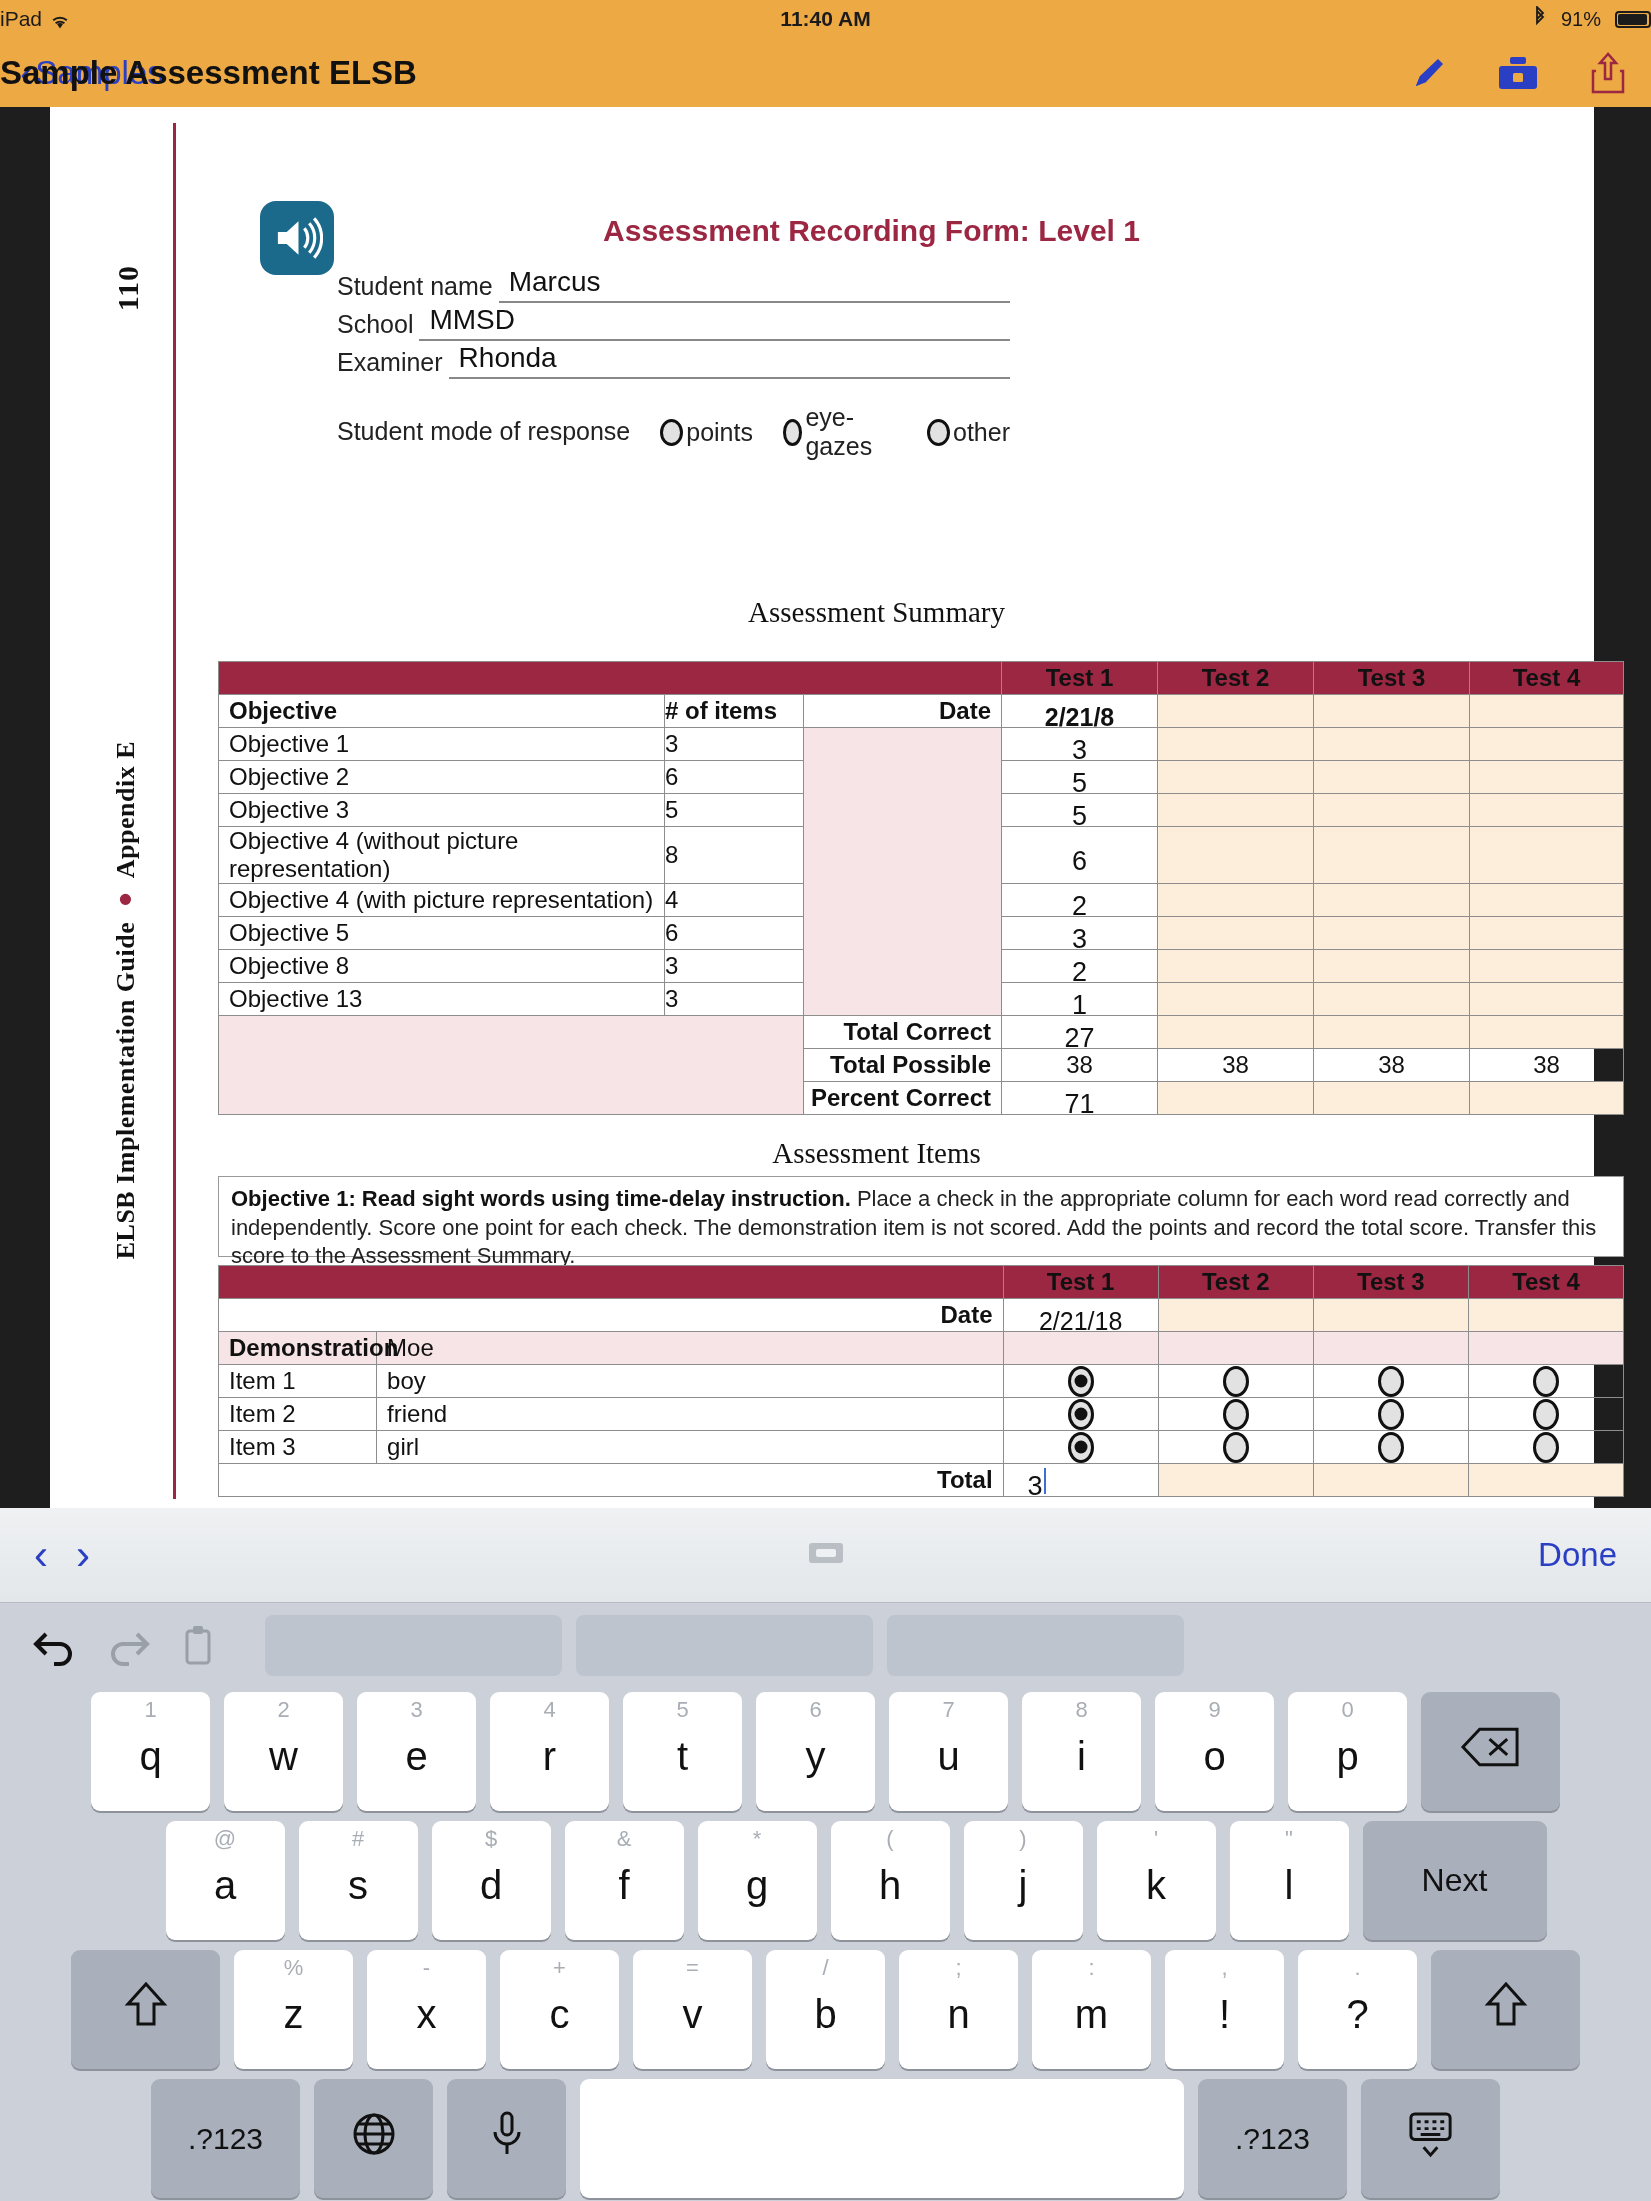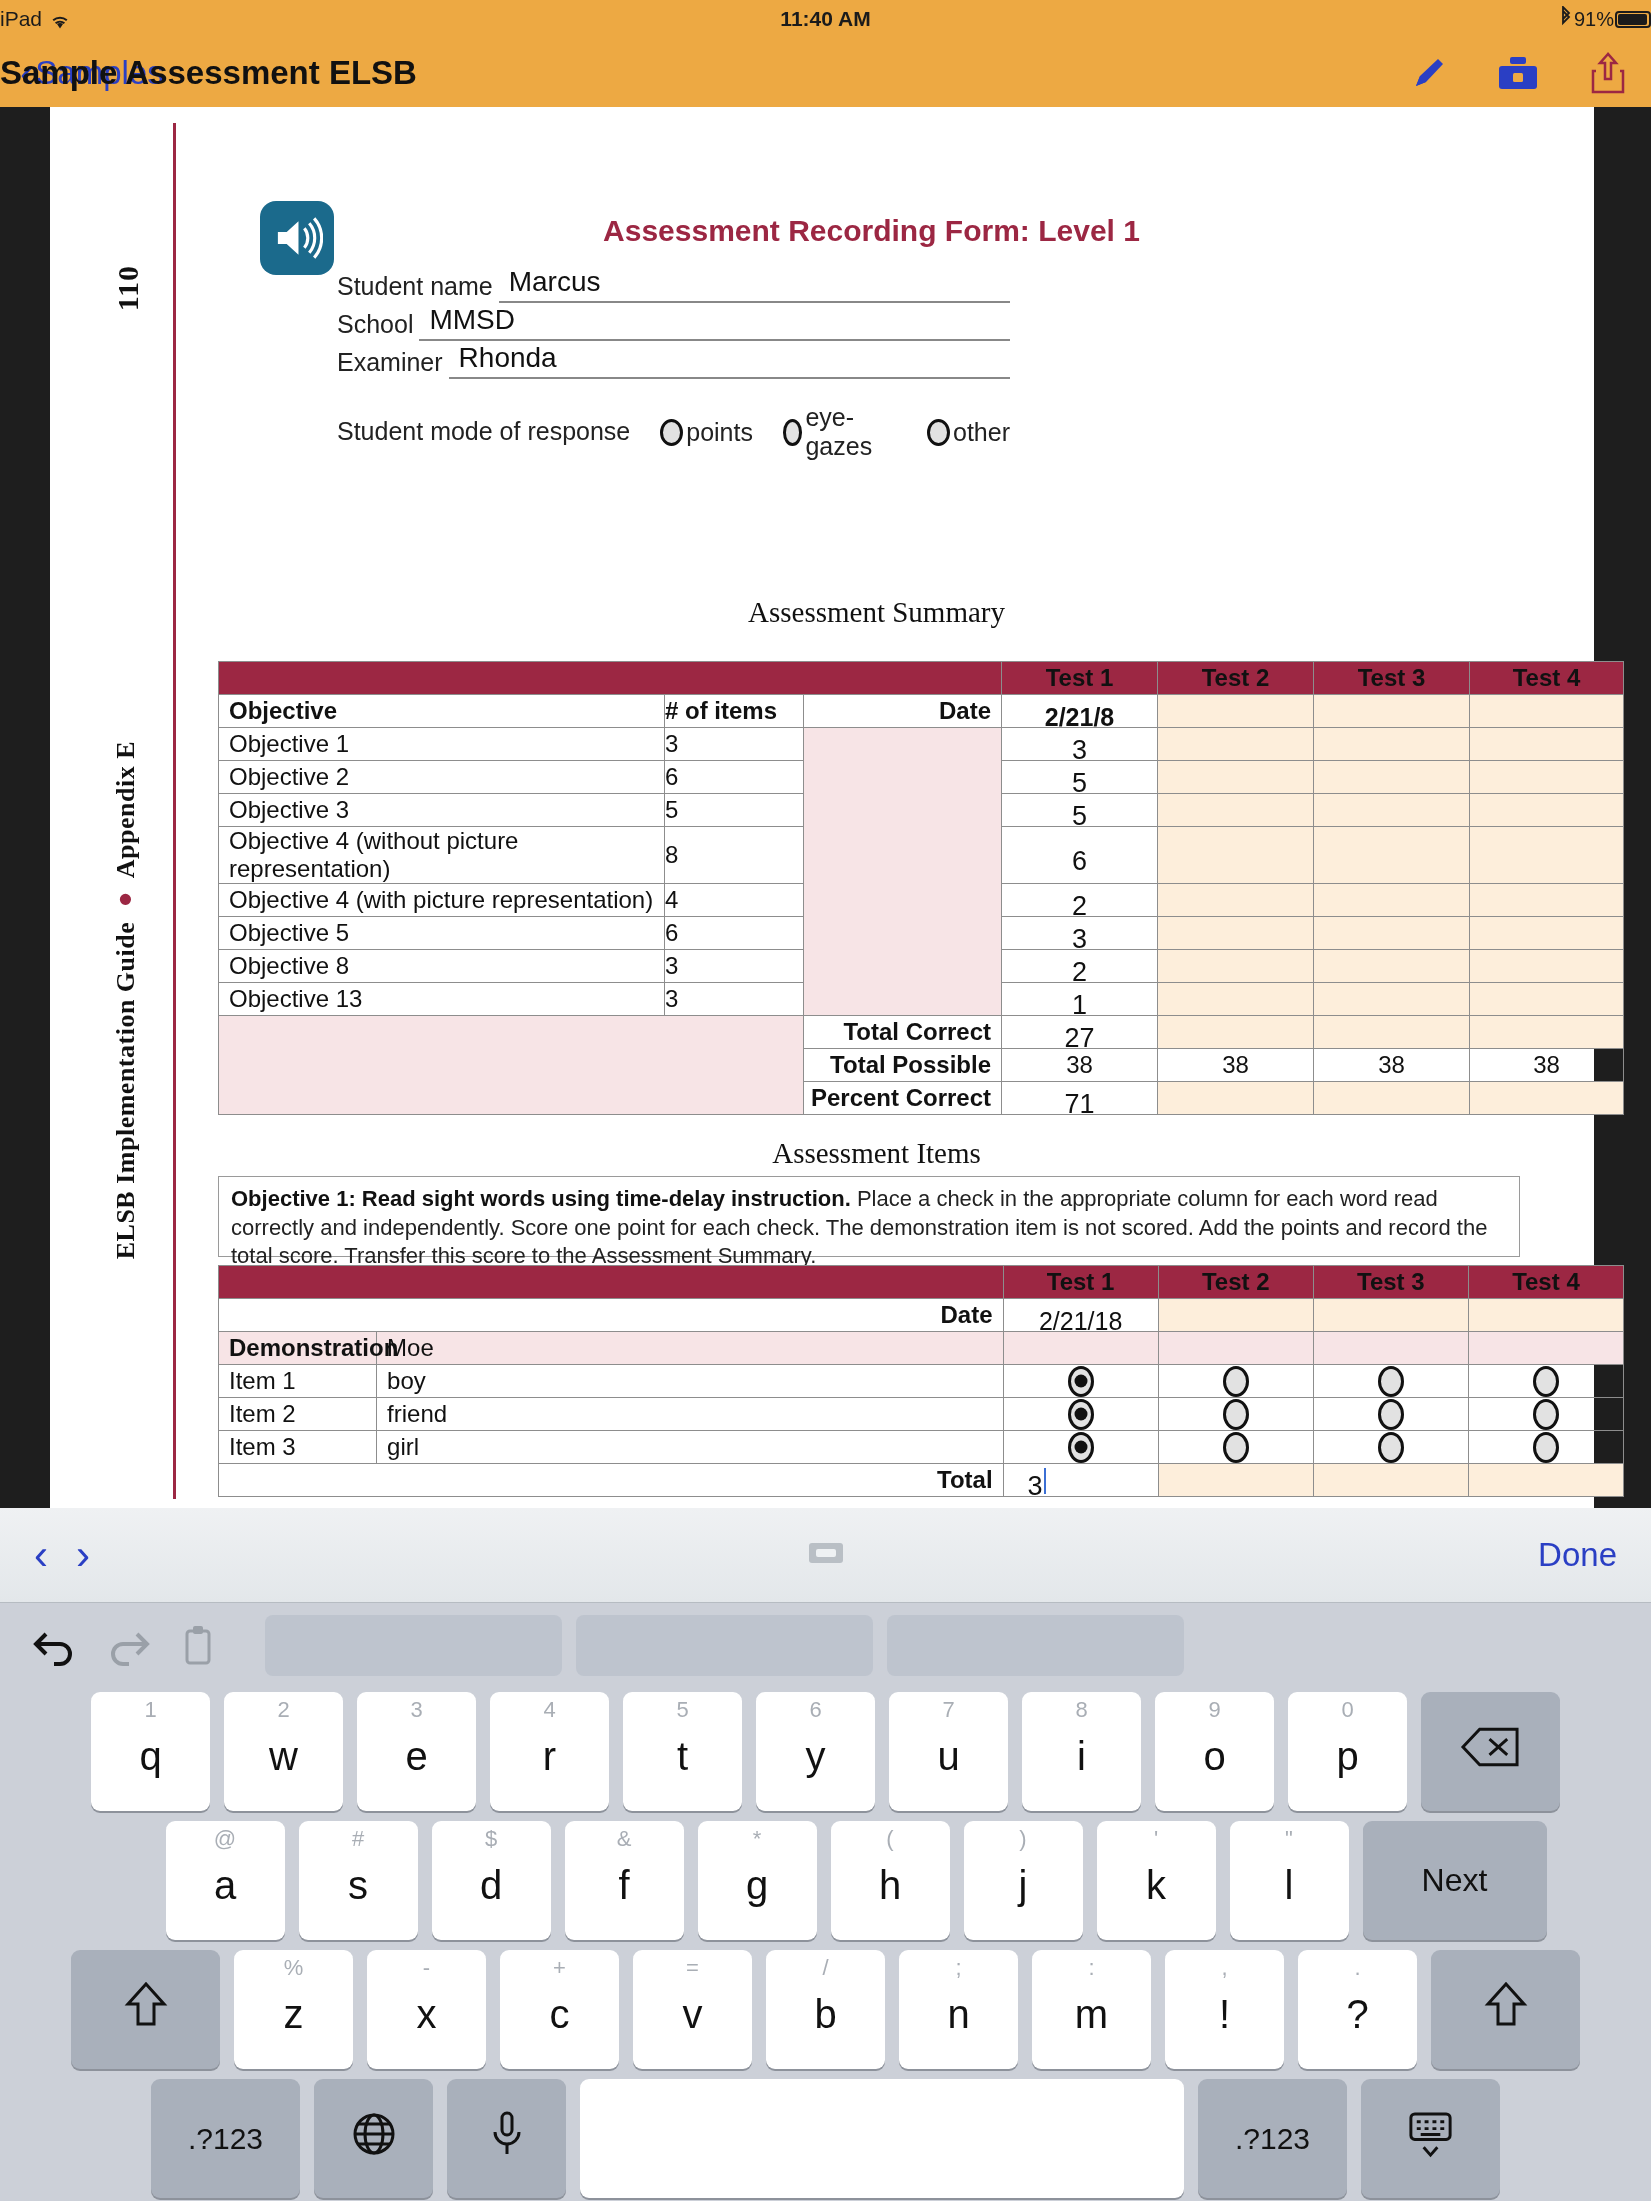--- a/index.html
+++ b/index.html
@@ -12,21 +12,21 @@
 
   
   .statusbar {
     position: absolute; top: 0; left: 0; width: 1651px; height: 38px;
     background: #eda943; display: flex; align-items: center;
     padding: 0 0; font-size: 21px; color: #1b1b1b;
   }
   .sb-left { display: flex; align-items: center; gap: 8px; }
   .sb-center { position: absolute; left: 0; right: 0; text-align: center;
     font-size: 21px; font-weight: bold; pointer-events: none; }
-  .sb-right { margin-left: auto; display: flex; align-items: center; gap: 1px;
+  .sb-right { margin-left: auto; display: flex; align-items: center; gap: 14px;
     font-size: 20px; }
   .wifi-ic { display: inline-block; width: 20px; height: 16px; }
   .batt {
     width: 36px; height: 17px; border: 2px solid #1b1b1b; border-radius: 4px;
     position: relative; display: inline-block;
   }
   .batt:after {
     content: ""; position: absolute; right: -5px; top: 4px;
     width: 3px; height: 7px; background: #1b1b1b; border-radius: 0 2px 2px 0;
   }
@@ -420,21 +420,21 @@
           <td class="c-test"><span class="hw">71</span></td>
           <td class="c-test shade"><span class="hw"></span></td>
           <td class="c-test shade"><span class="hw"></span></td>
           <td class="c-test shade"><span class="hw"></span></td>
         </tr>
       </tbody>
         </table>
 
       <div class="sect-title" style="left:168px; top:1030px; width:1317px;">Assessment Items</div>
 
-      <div class="objbox" style="left:168px; top:1069px; width:1302px; height:81px;">
+      <div class="objbox" style="left:168px; top:1069px; width:1406px; height:81px;">
         <b>Objective 1: Read sight words using time-delay instruction.</b><span> Place a check in the appropriate column for each word read correctly and independently. Score one point for each check. The demonstration item is not scored. Add the points and record the total score. Transfer this score to the Assessment Summary.</span>
       </div>
 
       <table class="grid itemtbl" style="top:1158px; width:1406px;">
         <colgroup>
           <col style="width:158px">
             <col style="width:626px">
           <col style="width:155px">
             <col style="width:155px">
             <col style="width:155px">

